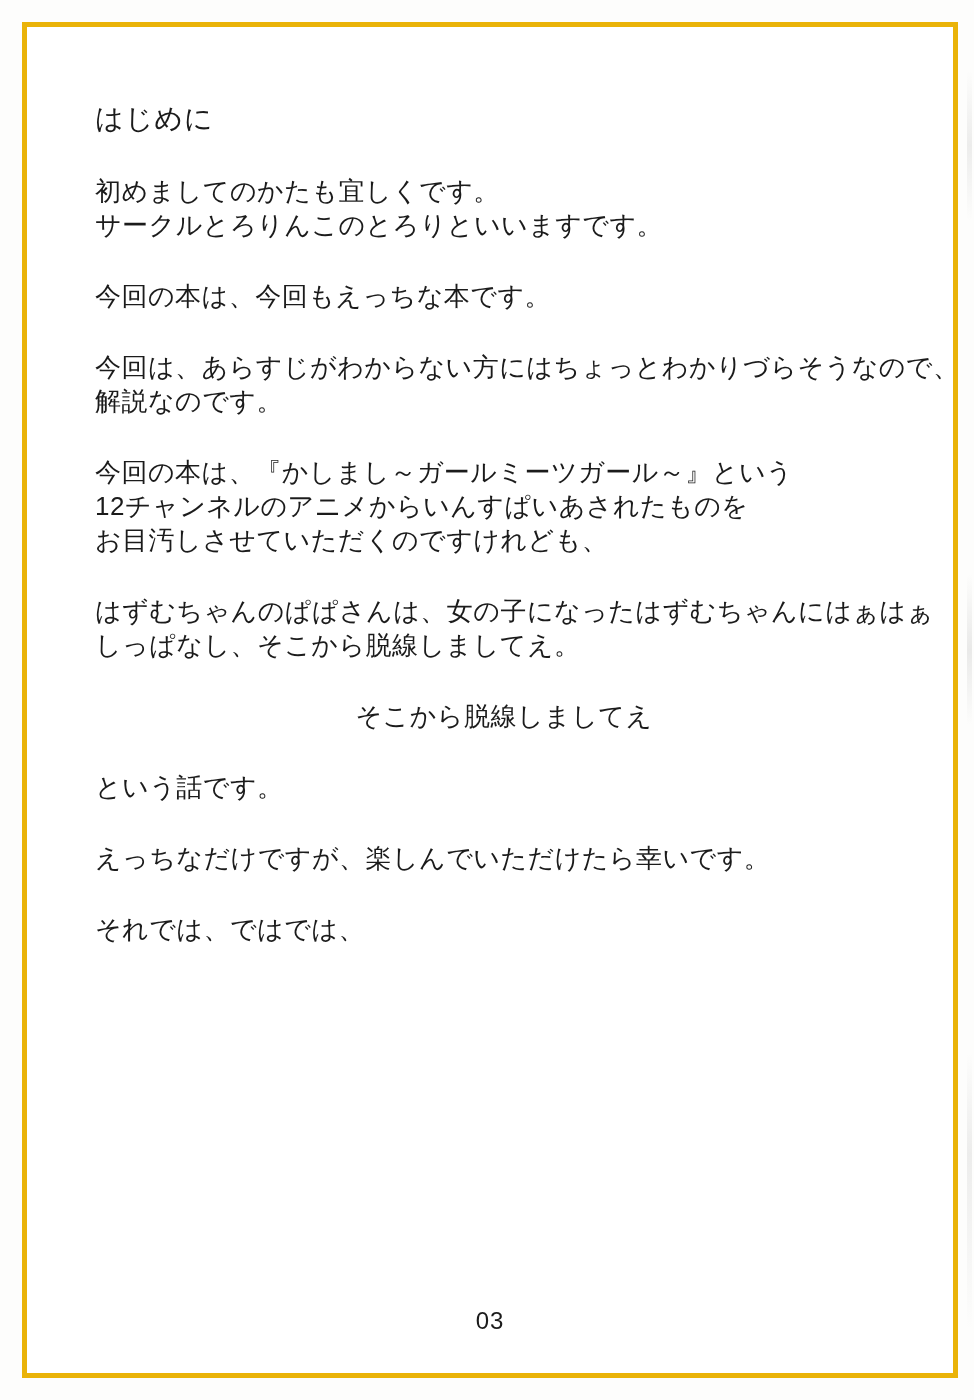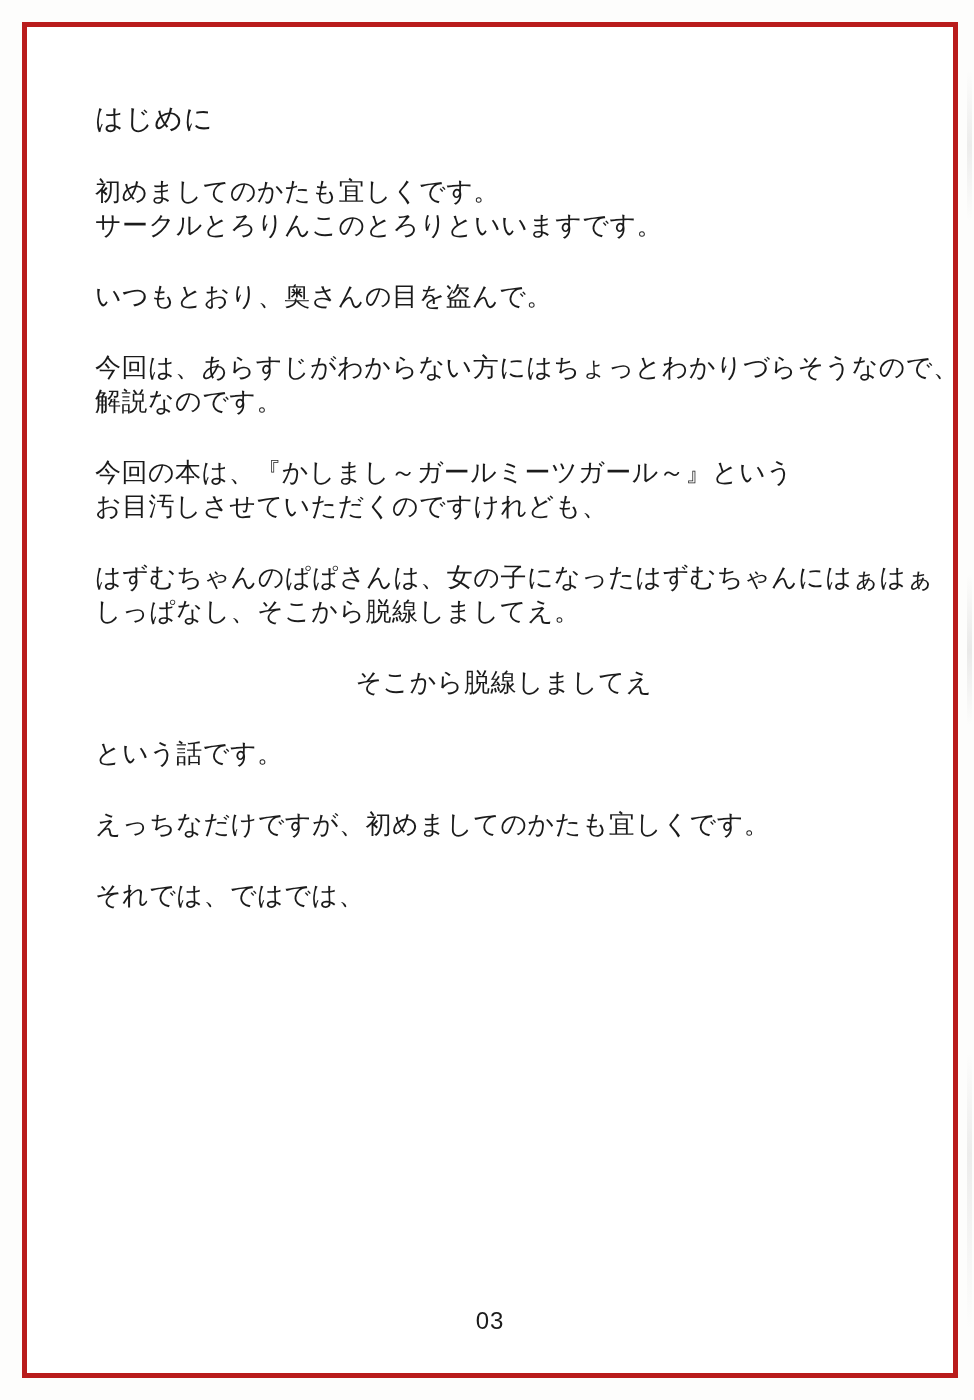--- a/index.html
+++ b/index.html
@@ -15,21 +15,21 @@
     width: 974px;
     height: 1400px;
     background: #fdfdfc;
   }
   .page-frame {
     position: absolute;
     left: 22px;
     top: 22px;
     width: 936px;
     height: 1356px;
-    border: 5px solid #b91c1c;
+    border: 5px solid #eab308;
     background: #ffffff;
   }
   .content {
     position: absolute;
     left: 0;
     top: 0;
     right: 0;
     padding: 75px 40px 0 68px;
     color: #1b1b1b;
   }
@@ -81,50 +81,51 @@
     <div class="content">
 
       <div class="doc-title">はじめに</div>
 
       <div class="para">
         <div class="line">初めましてのかたも宜しくです。</div>
         <div class="line">サークルとろりんこのとろりといいますです。</div>
       </div>
 
       <div class="para">
-        <div class="line">いつもとおり、奥さんの目を盗んで。</div>
+        <div class="line">今回の本は、今回もえっちな本です。</div>
       </div>
 
       <div class="para">
         <div class="line">今回は、あらすじがわからない方にはちょっとわかりづらそうなので、</div>
         <div class="line">解説なのです。</div>
       </div>
 
       <div class="para">
         <div class="line">今回の本は、『かしまし～ガールミーツガール～』という</div>
+        <div class="line">12チャンネルのアニメからいんすぱいあされたものを</div>
         <div class="line">お目汚しさせていただくのですけれども、</div>
       </div>
 
 
       <div class="para">
         <div class="line">はずむちゃんのぱぱさんは、女の子になったはずむちゃんにはぁはぁ</div>
         <div class="line">しっぱなし、そこから脱線しましてえ。</div>
       </div>
 
       <div class="para extra-gap">
         <div class="line">そこから脱線しましてえ</div>
       </div>
 
 
       <div class="para">
         <div class="line">という話です。</div>
       </div>
 
       <div class="para">
-        <div class="line">えっちなだけですが、初めましてのかたも宜しくです。</div>
+        <div class="line">えっちなだけですが、楽しんでいただけたら幸いです。</div>
       </div>
 
       <div class="para">
         <div class="line">それでは、ではでは、</div>
       </div>
 
     </div>
 
     <div class="page-number">03</div>
   </div>

